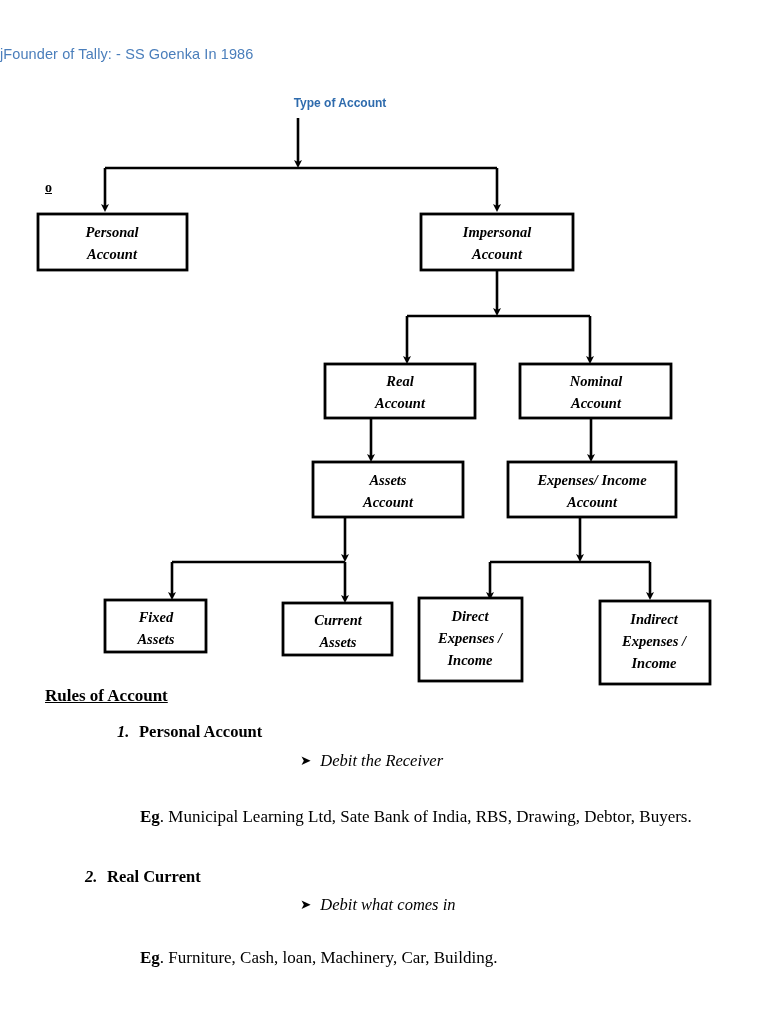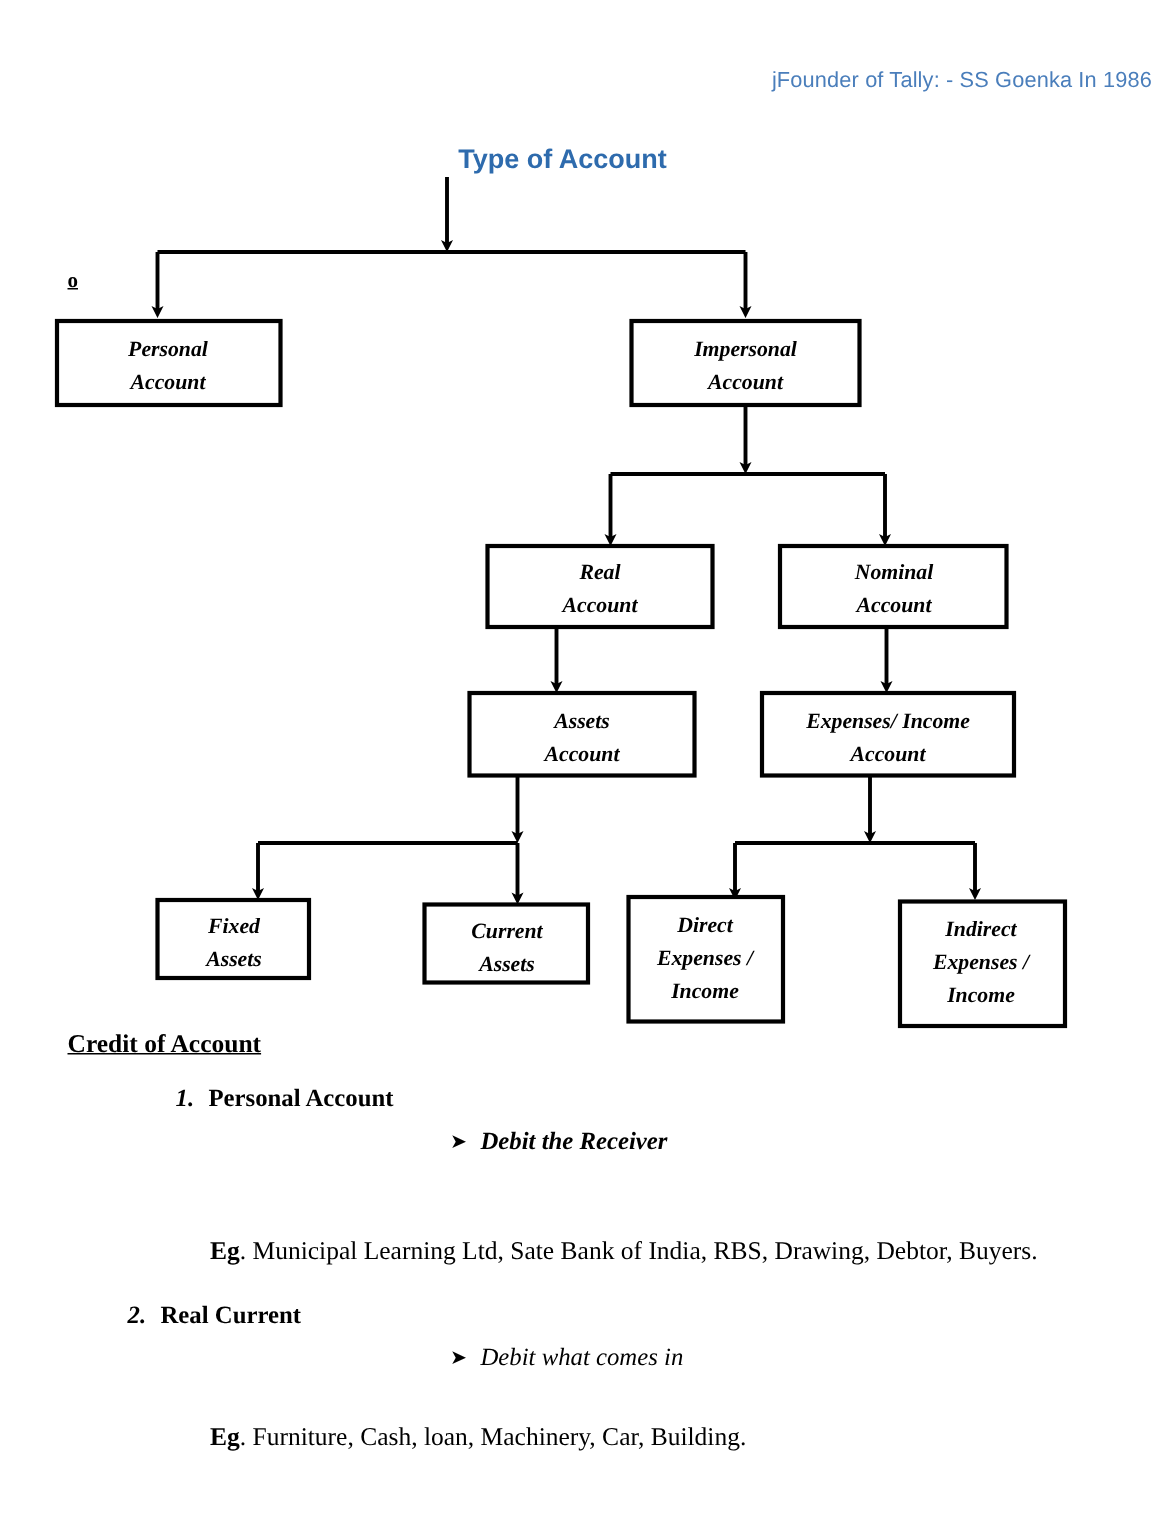--- a/index.html
+++ b/index.html
@@ -15,37 +15,36 @@
     color: #000000;
     overflow: hidden;
   }
 
   
   .doc-title {
     position: absolute;
     top: 46px;
     left: 0;
     width: 768px;
-    text-align: right;
+    text-align: left;
     font-family: "Liberation Sans", sans-serif;
     font-size: 14.5px;
     color: #4a7ebb;
     letter-spacing: 0.1px;
   }
   .chart-title {
     position: absolute;
     top: 96px;
     left: 0;
     width: 680px;
     text-align: center;
     font-family: "Liberation Sans", sans-serif;
-    font-size: 18px;
+    font-size: 12px;
     font-weight: bold;
     color: #2e6bad;
-    padding-left: 35px;
   }
 
   
   #flow {
     position: absolute;
     top: 0;
     left: 0;
   }
   .fc-box-text {
     font-family: "Liberation Serif", serif;
@@ -196,29 +195,29 @@
 
   <text class="fc-box-text" x="470" y="621">Direct</text>
   <text class="fc-box-text" x="470" y="643">Expenses /</text>
   <text class="fc-box-text" x="470" y="665">Income</text>
 
   <text class="fc-box-text" x="654" y="624">Indirect</text>
   <text class="fc-box-text" x="654" y="646">Expenses /</text>
   <text class="fc-box-text" x="654" y="668">Income</text>
 </svg>
 
-<div class="rules-heading">Credit of Account</div>
+<div class="rules-heading">Rules of Account</div>
 
 <div class="rule-item" style="top:722px;margin-left:32px;">
   <span class="rule-num">1.</span><span>Personal Account</span>
 </div>
-<div class="bullets" style="top:748px;font-weight:bold;">
+<div class="bullets" style="top:748px;">
   <div class="bullet-line"><span class="arrow-glyph">➤</span><span>Debit the Receiver</span></div>
 </div>
-<div class="eg-para" style="top:803px;margin-top:17px;">
+<div class="eg-para" style="top:803px;">
   <span class="eg-label">Eg</span><span>. Municipal Learning Ltd, Sate Bank of India, RBS, Drawing, Debtor, Buyers.</span>
 </div>
 
 <div class="rule-item" style="top:867px;">
   <span class="rule-num">2.</span><span>Real Current</span>
 </div>
 <div class="bullets" style="top:892px;">
   <div class="bullet-line"><span class="arrow-glyph">➤</span><span>Debit what comes in</span></div>
 </div>
 <div class="eg-para" style="top:944px;">

